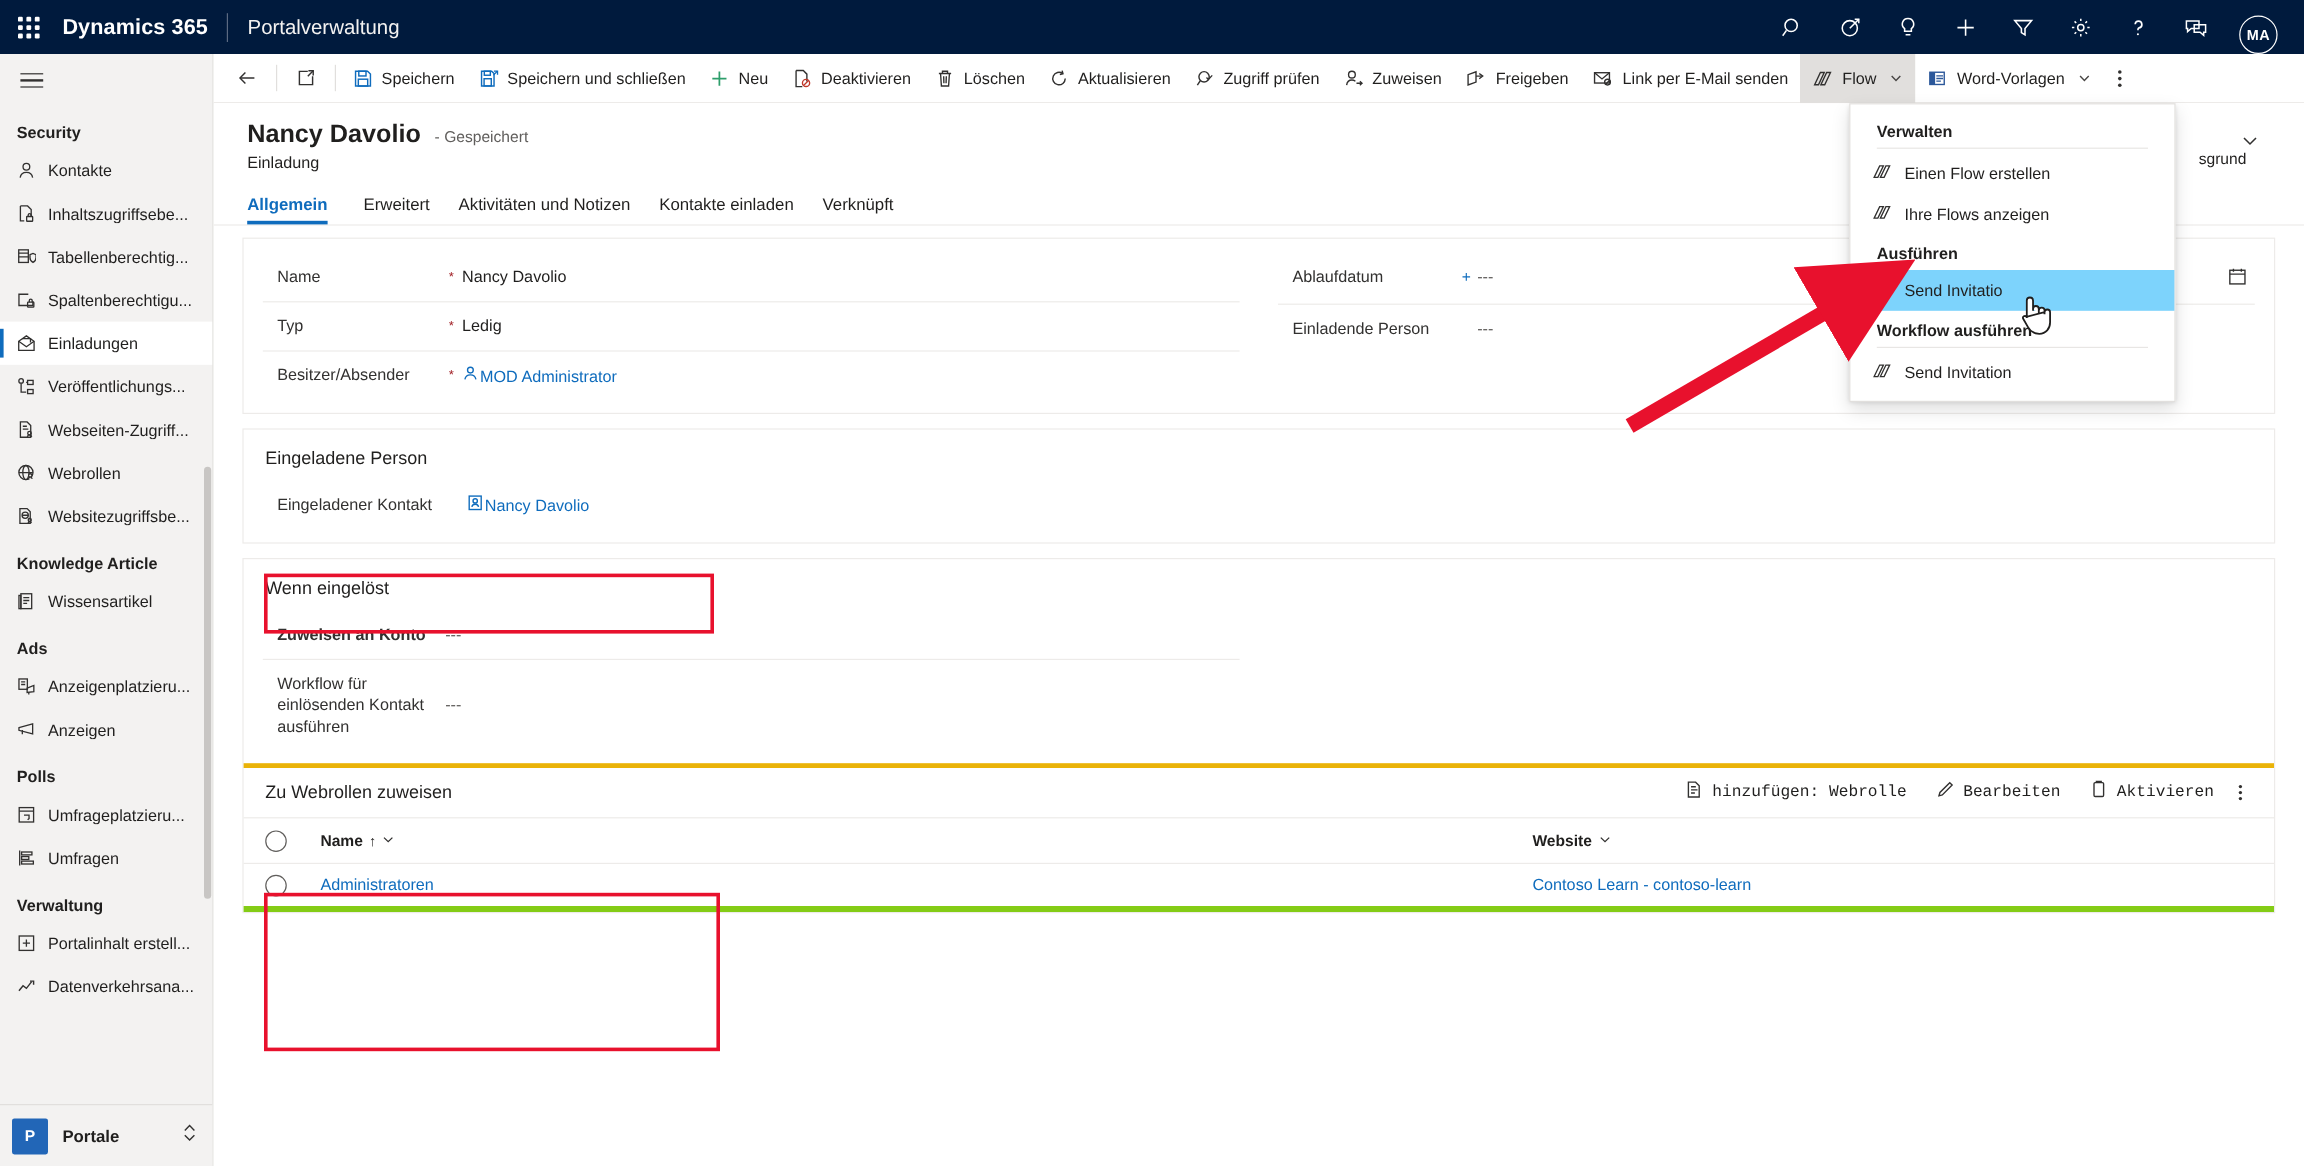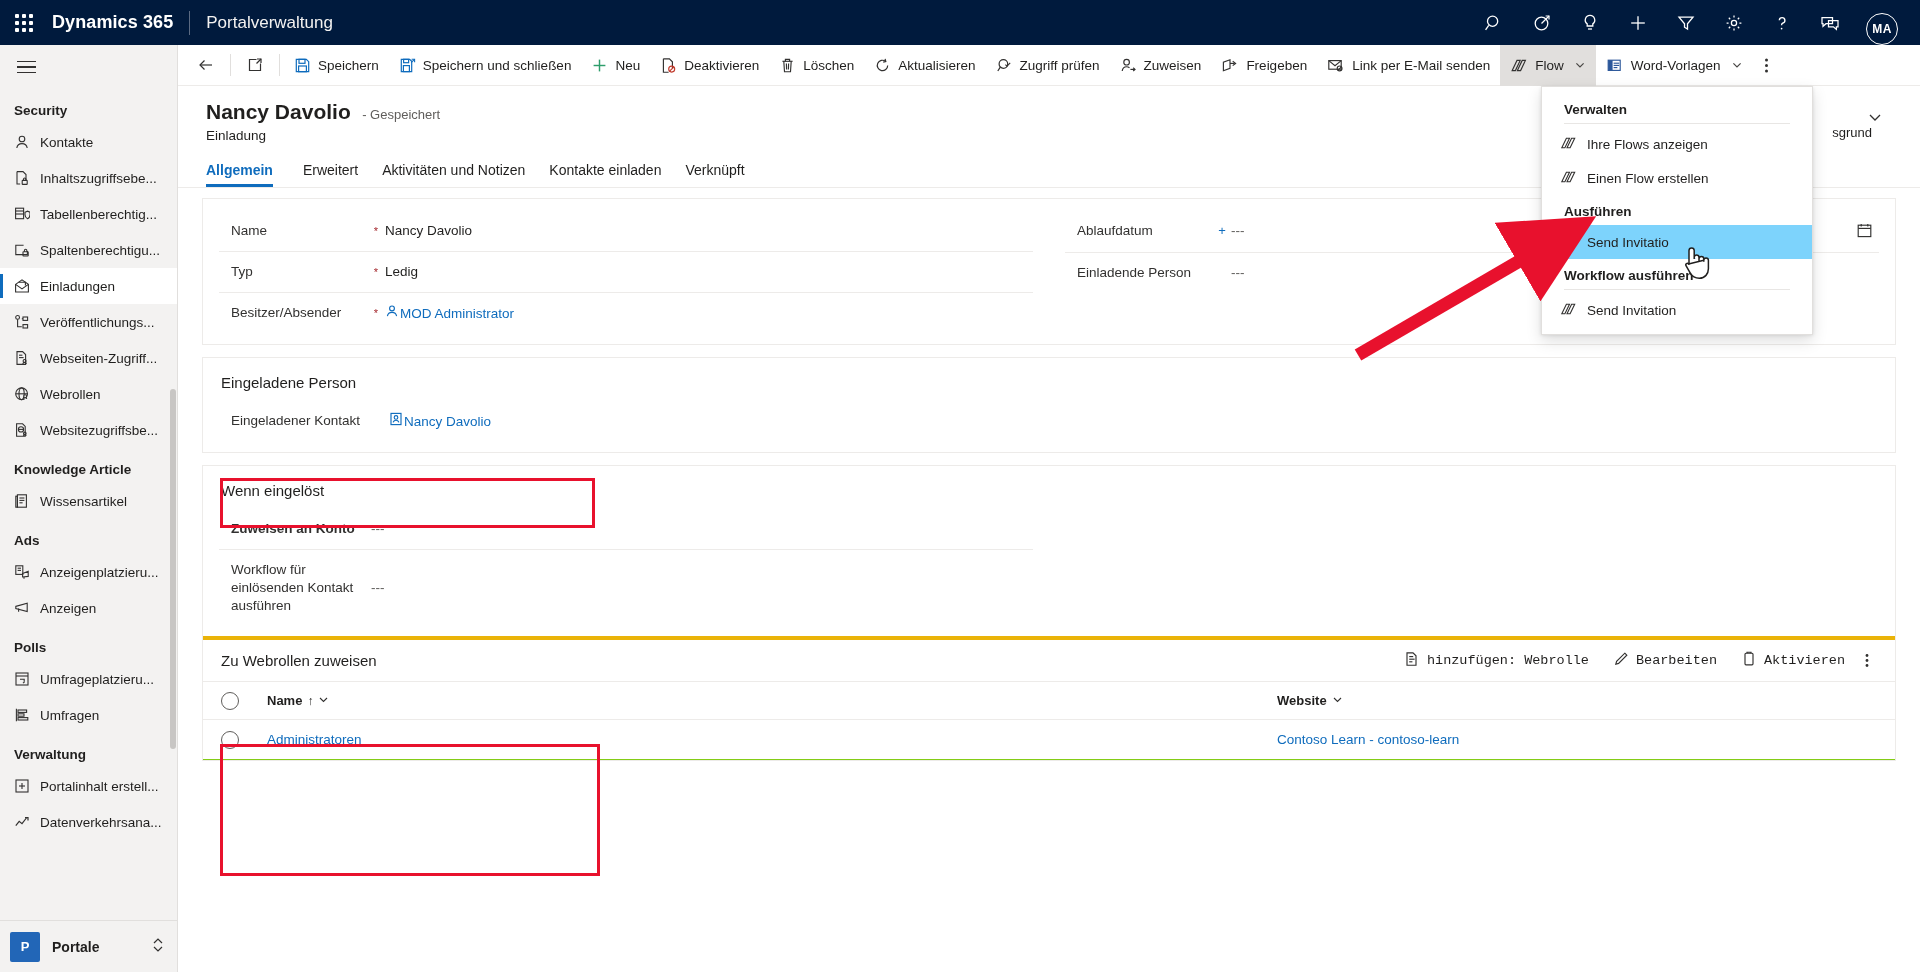--- a/index.html
+++ b/index.html
@@ -146,21 +146,21 @@
   .grid-actions { margin-left: auto; display: flex; align-items: flex-start; font-family: Liberation Mono, monospace; }
   .gact {
     display: flex; align-items: center; gap: 7px; font-size: 13.5px; color: #201f1e;
     padding: 0 12px; height: 34px; cursor: pointer;
   }
   .grid-colrow {
     display: flex; align-items: center; height: 38px; border-bottom: 1px solid #edebe9;
     padding-left: 18px; font-size: 13px; color: #201f1e; font-weight: 600;
   }
   .grid-row {
-    display: flex; align-items: center; height: 40px; border-bottom: 1px solid #84cc16;
+    display: flex; align-items: center; height: 40px; border-bottom: 5px solid #84cc16;
     padding-left: 18px; font-size: 13.5px;
   }
   .cb-cell { width: 46px; flex: 0 0 46px; display: flex; align-items: center; }
   .radio-o { width: 18px; height: 18px; border: 1.4px solid #605e5c; border-radius: 50%; background: #fff; }
   .col-name { width: 1010px; flex: 0 0 1010px; display: flex; align-items: center; gap: 5px; }
   .col-site { flex: 1; display: flex; align-items: center; gap: 5px; }
   .cell-link { color: #0f6cbd; cursor: pointer; }
   .sort-asc { font-size: 12px; }
 
   
@@ -849,30 +849,30 @@
   <div class="flyout">
     <div class="fly-head">Verwalten</div>
     <div class="fly-rule"></div>
     <div class="fly-item">
       <span>
         <svg width="17" height="16" viewBox="0 0 17 16" fill="none" stroke="#323130" stroke-width="1.1">
             <path d="M1.8 12.8L6.4 3.2h3.1L4.9 12.8z"></path>
             <path d="M7 12.8l4.6-9.6h3.1l-4.6 9.6z"></path>
           </svg>
       </span>
-      <span>Ihre Flows anzeigen</span>
+      <span>Einen Flow erstellen</span>
     </div>
     <div class="fly-item">
       <span>
         <svg width="17" height="16" viewBox="0 0 17 16" fill="none" stroke="#323130" stroke-width="1.1">
             <path d="M1.8 12.8L6.4 3.2h3.1L4.9 12.8z"></path>
             <path d="M7 12.8l4.6-9.6h3.1l-4.6 9.6z"></path>
           </svg>
       </span>
-      <span>Einen Flow erstellen</span>
+      <span>Ihre Flows anzeigen</span>
     </div>
 
     <div class="fly-head">Ausführen</div>
     <div class="fly-item highlight">
       <span>
         <svg width="17" height="16" viewBox="0 0 17 16" fill="none" stroke="#323130" stroke-width="1.1">
             <path d="M1.8 12.8L6.4 3.2h3.1L4.9 12.8z"></path>
             <path d="M7 12.8l4.6-9.6h3.1l-4.6 9.6z"></path>
           </svg>
       </span>

